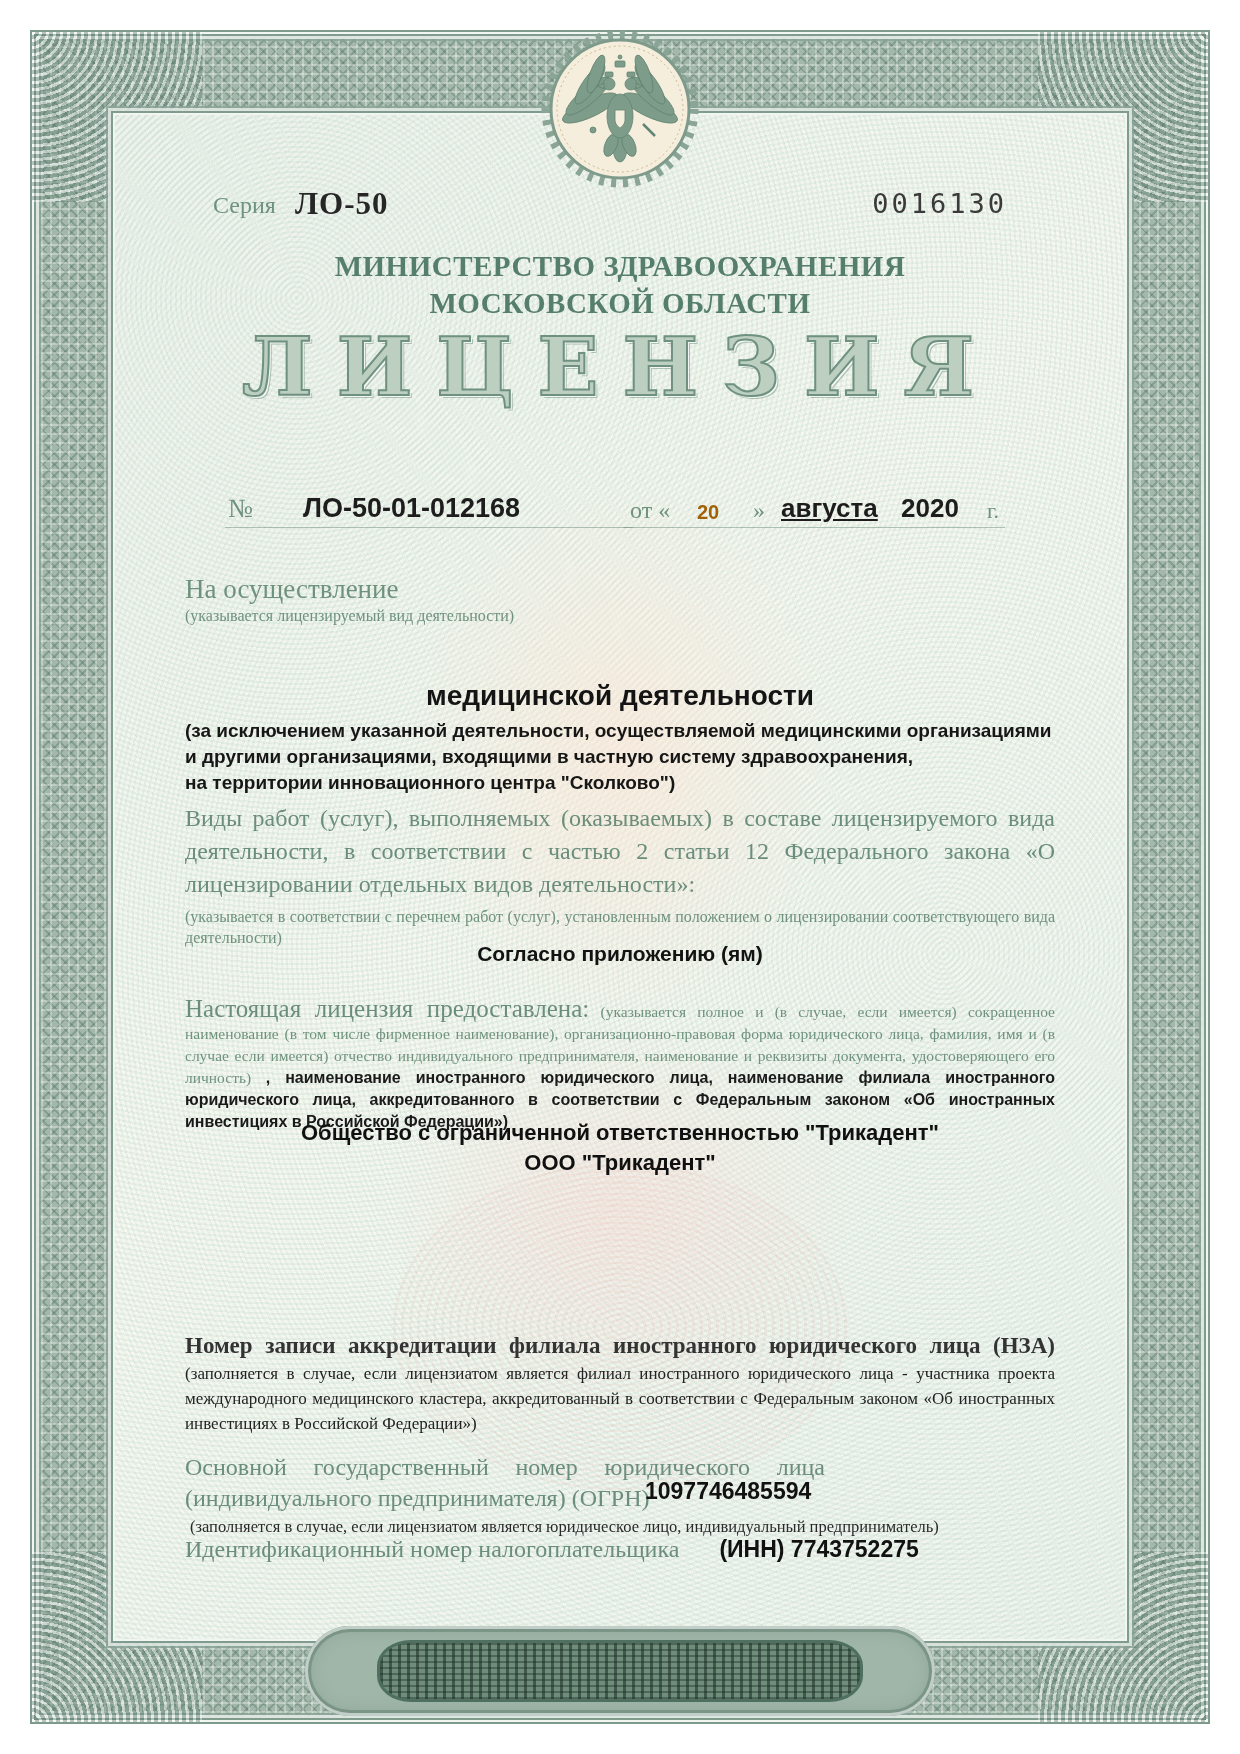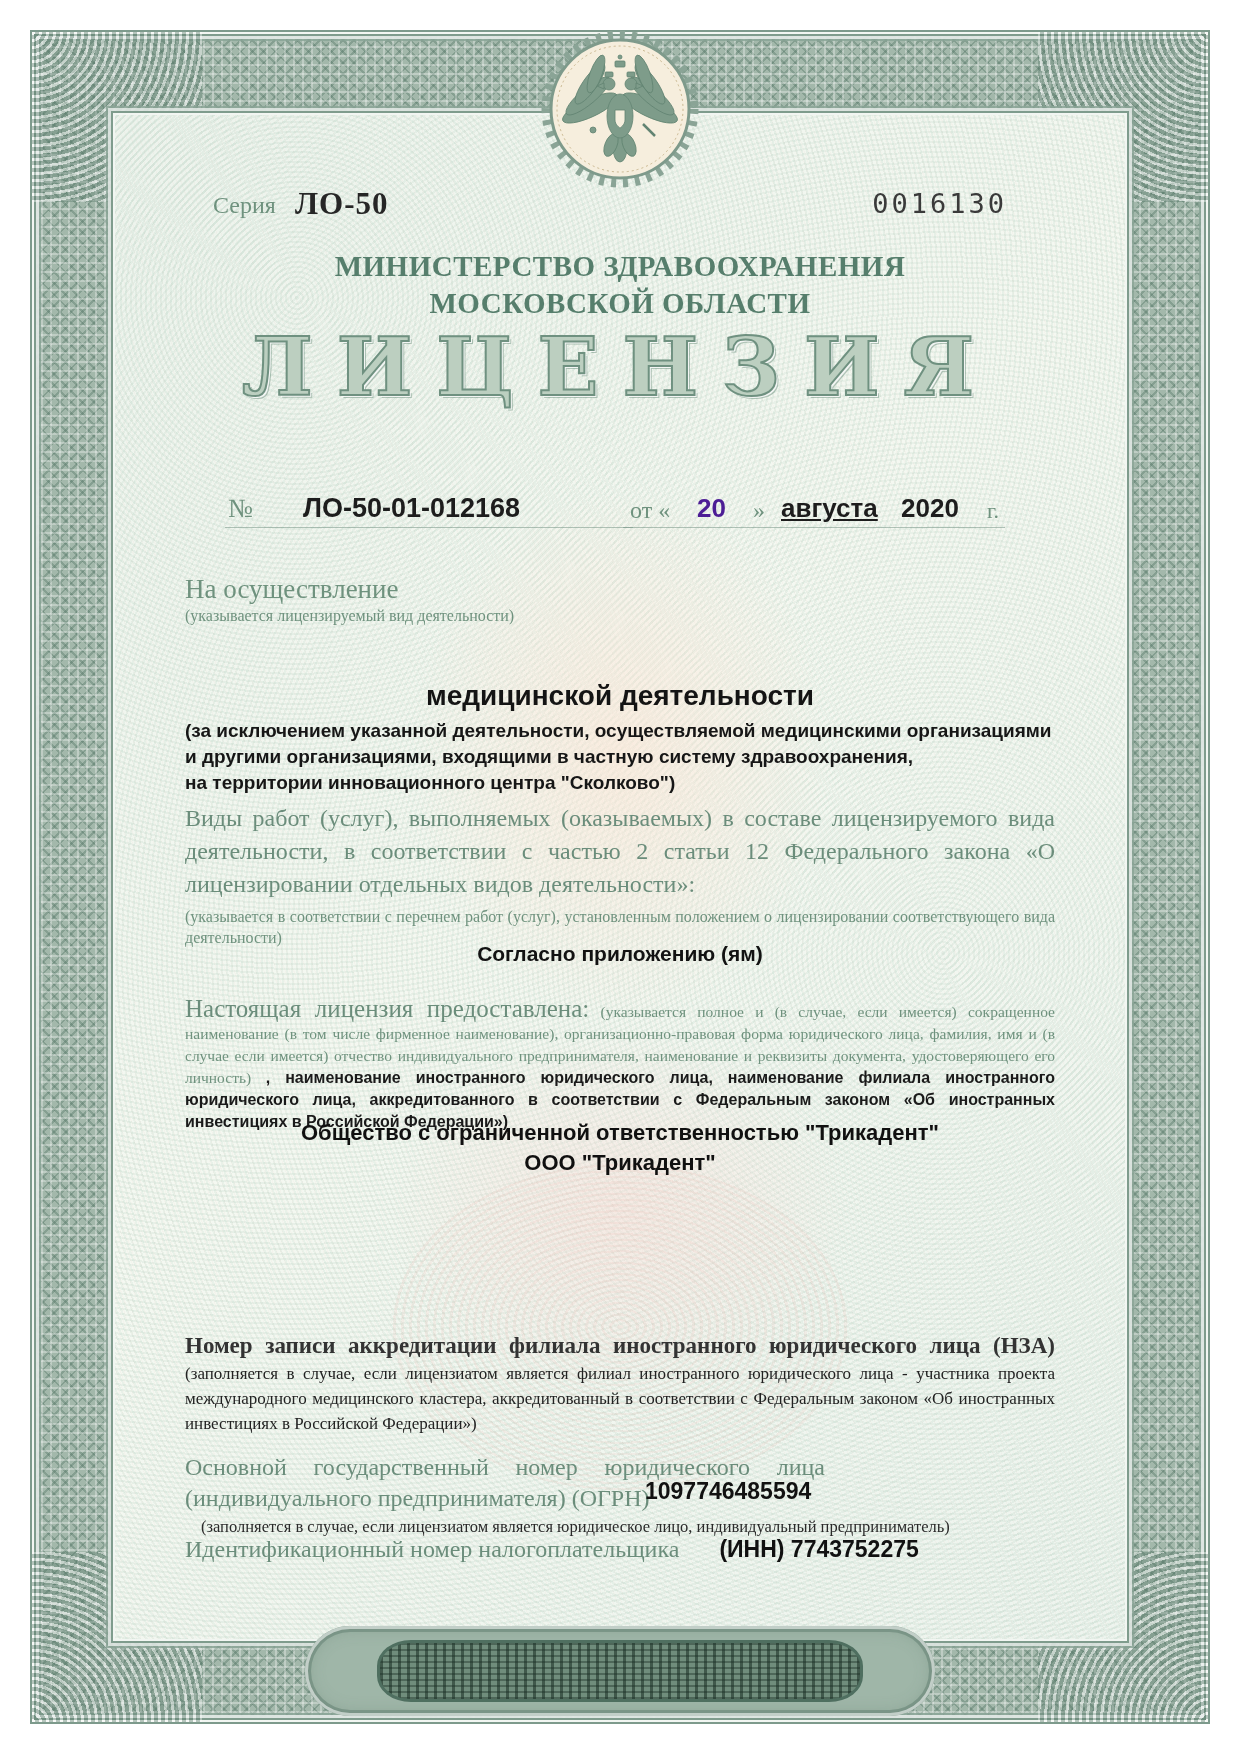--- a/index.html
+++ b/index.html
@@ -91,21 +91,21 @@
     text-align: right;
   }
 
   .num-row { top:486px; height:42px; font-size:24px; }
   .num-row .u1 { position:absolute; left:40px; width:408px; bottom:0; border-bottom:1px solid rgba(120,150,135,.55); }
   .num-row .u2 { position:absolute; left:438px; width:382px; bottom:0; border-bottom:1px solid rgba(120,150,135,.55); }
   .ns { position:absolute; bottom:4px; }
   .n-label { left:43px; color:#6f927e; font-size:26px; }
   .n-value { left:118px; font-family:"Liberation Sans", sans-serif; font-weight:bold; font-size:27px; color:#1d1d1d; }
   .n-from { left:445px; color:#6f927e; }
-  .n-day  { left:512px; font-family:"Liberation Sans", sans-serif; font-weight:bold; font-size:26px; color:#4c1d95; }
+  .n-day  { left:512px; font-family:"Liberation Sans", sans-serif; font-weight:bold; font-size:20px; color:#a16207; }
   .n-q    { left:568px; color:#6f927e; }
   .n-month{ left:596px; font-family:"Liberation Sans", sans-serif; font-weight:bold; font-size:26px; color:#1d1d1d;text-decoration:underline; }
   .n-year { left:716px; font-family:"Liberation Sans", sans-serif; font-weight:bold; font-size:26px; color:#1d1d1d; }
   .n-g    { left:802px; color:#6f927e; font-size:22px; }
 
   .na-osusch { top:574px; }
   .na-osusch .lead { font-size:27px; color:#6f927e; }
   .na-osusch .note { font-size:16px; color:#6f927e; margin-top:2px; }
 
   .activity-name { top:680px; text-align:center; font-family:"Liberation Sans", sans-serif; font-weight:bold; font-size:28px; color:#141414; }
@@ -122,21 +122,21 @@
   .grantee .note-black { font-family:"Liberation Sans", sans-serif; font-weight:600; font-size:16px; color:#1a1a1a; }
   .licensee { top:1118px; text-align:center; font-family:"Liberation Sans", sans-serif; font-weight:bold; font-size:22px; line-height:30px; color:#101010; }
 
   .nza { top:1330px; text-align:justify; }
   .nza .lead { font-size:23px; line-height:31px; color:#333;font-weight:bold; }
   .nza .note { font-size:17px; line-height:25px; color:#222; }
 
   .ogrn { top:1452px; }
   .ogrn .lead { font-size:24px; line-height:31px; color:#6b8d7b; text-align:justify; width:640px; }
   .ogrn .value { position:absolute; left:460px; top:26px; font-family:"Liberation Sans", sans-serif; font-weight:bold; font-size:23px; color:#111; }
-  .ogrn .note { font-size:16.5px; color:#2a2a2a; margin-top:3px; margin-left:16px; }
+  .ogrn .note { font-size:16.5px; color:#2a2a2a; margin-top:3px; margin-left:5px; }
 
   .inn { top:1536px; }
   .inn .lead { display:inline-block; font-size:24px; color:#6b8d7b; }
   .inn .value { display:inline-block; margin-left:36px; font-family:"Liberation Sans", sans-serif; font-weight:bold; font-size:23px; color:#111; }
 </style>
 </head>
 <body>
 
 <div class="sheet">
 

